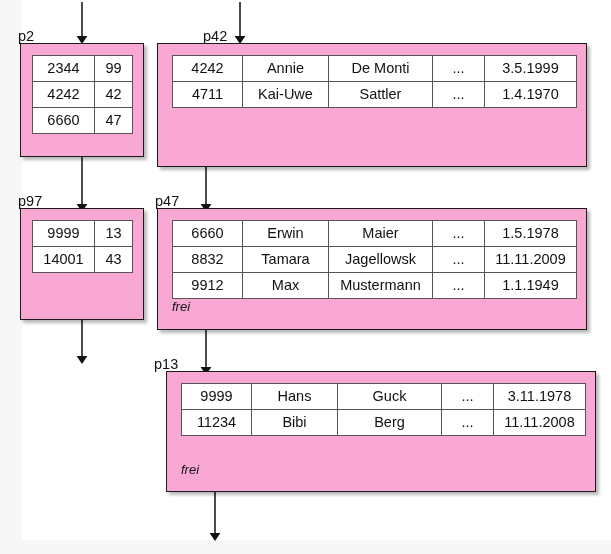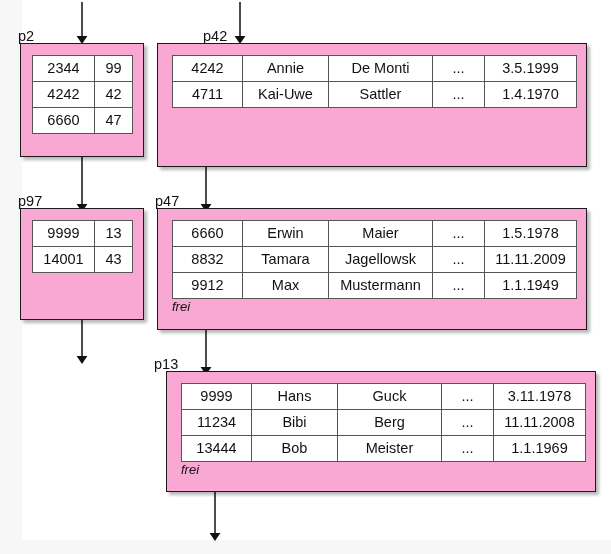--- a/index.html
+++ b/index.html
@@ -248,25 +248,18 @@
           <td>...</td>
           <td>3.11.1978</td>
         </tr>
         <tr>
           <td>11234</td>
           <td>Bibi</td>
           <td>Berg</td>
           <td>...</td>
           <td>11.11.2008</td>
         </tr>
-        <tr>
-          <td>13444</td>
-          <td>Bob</td>
-          <td>Meister</td>
-          <td>...</td>
-          <td>1.1.1969</td>
-        </tr>
       </tbody>
     </table>
     <div class="frei" style="left:14px; top:90px;">frei</div>
   </div>
 
 </div>
 
 </body></html>

